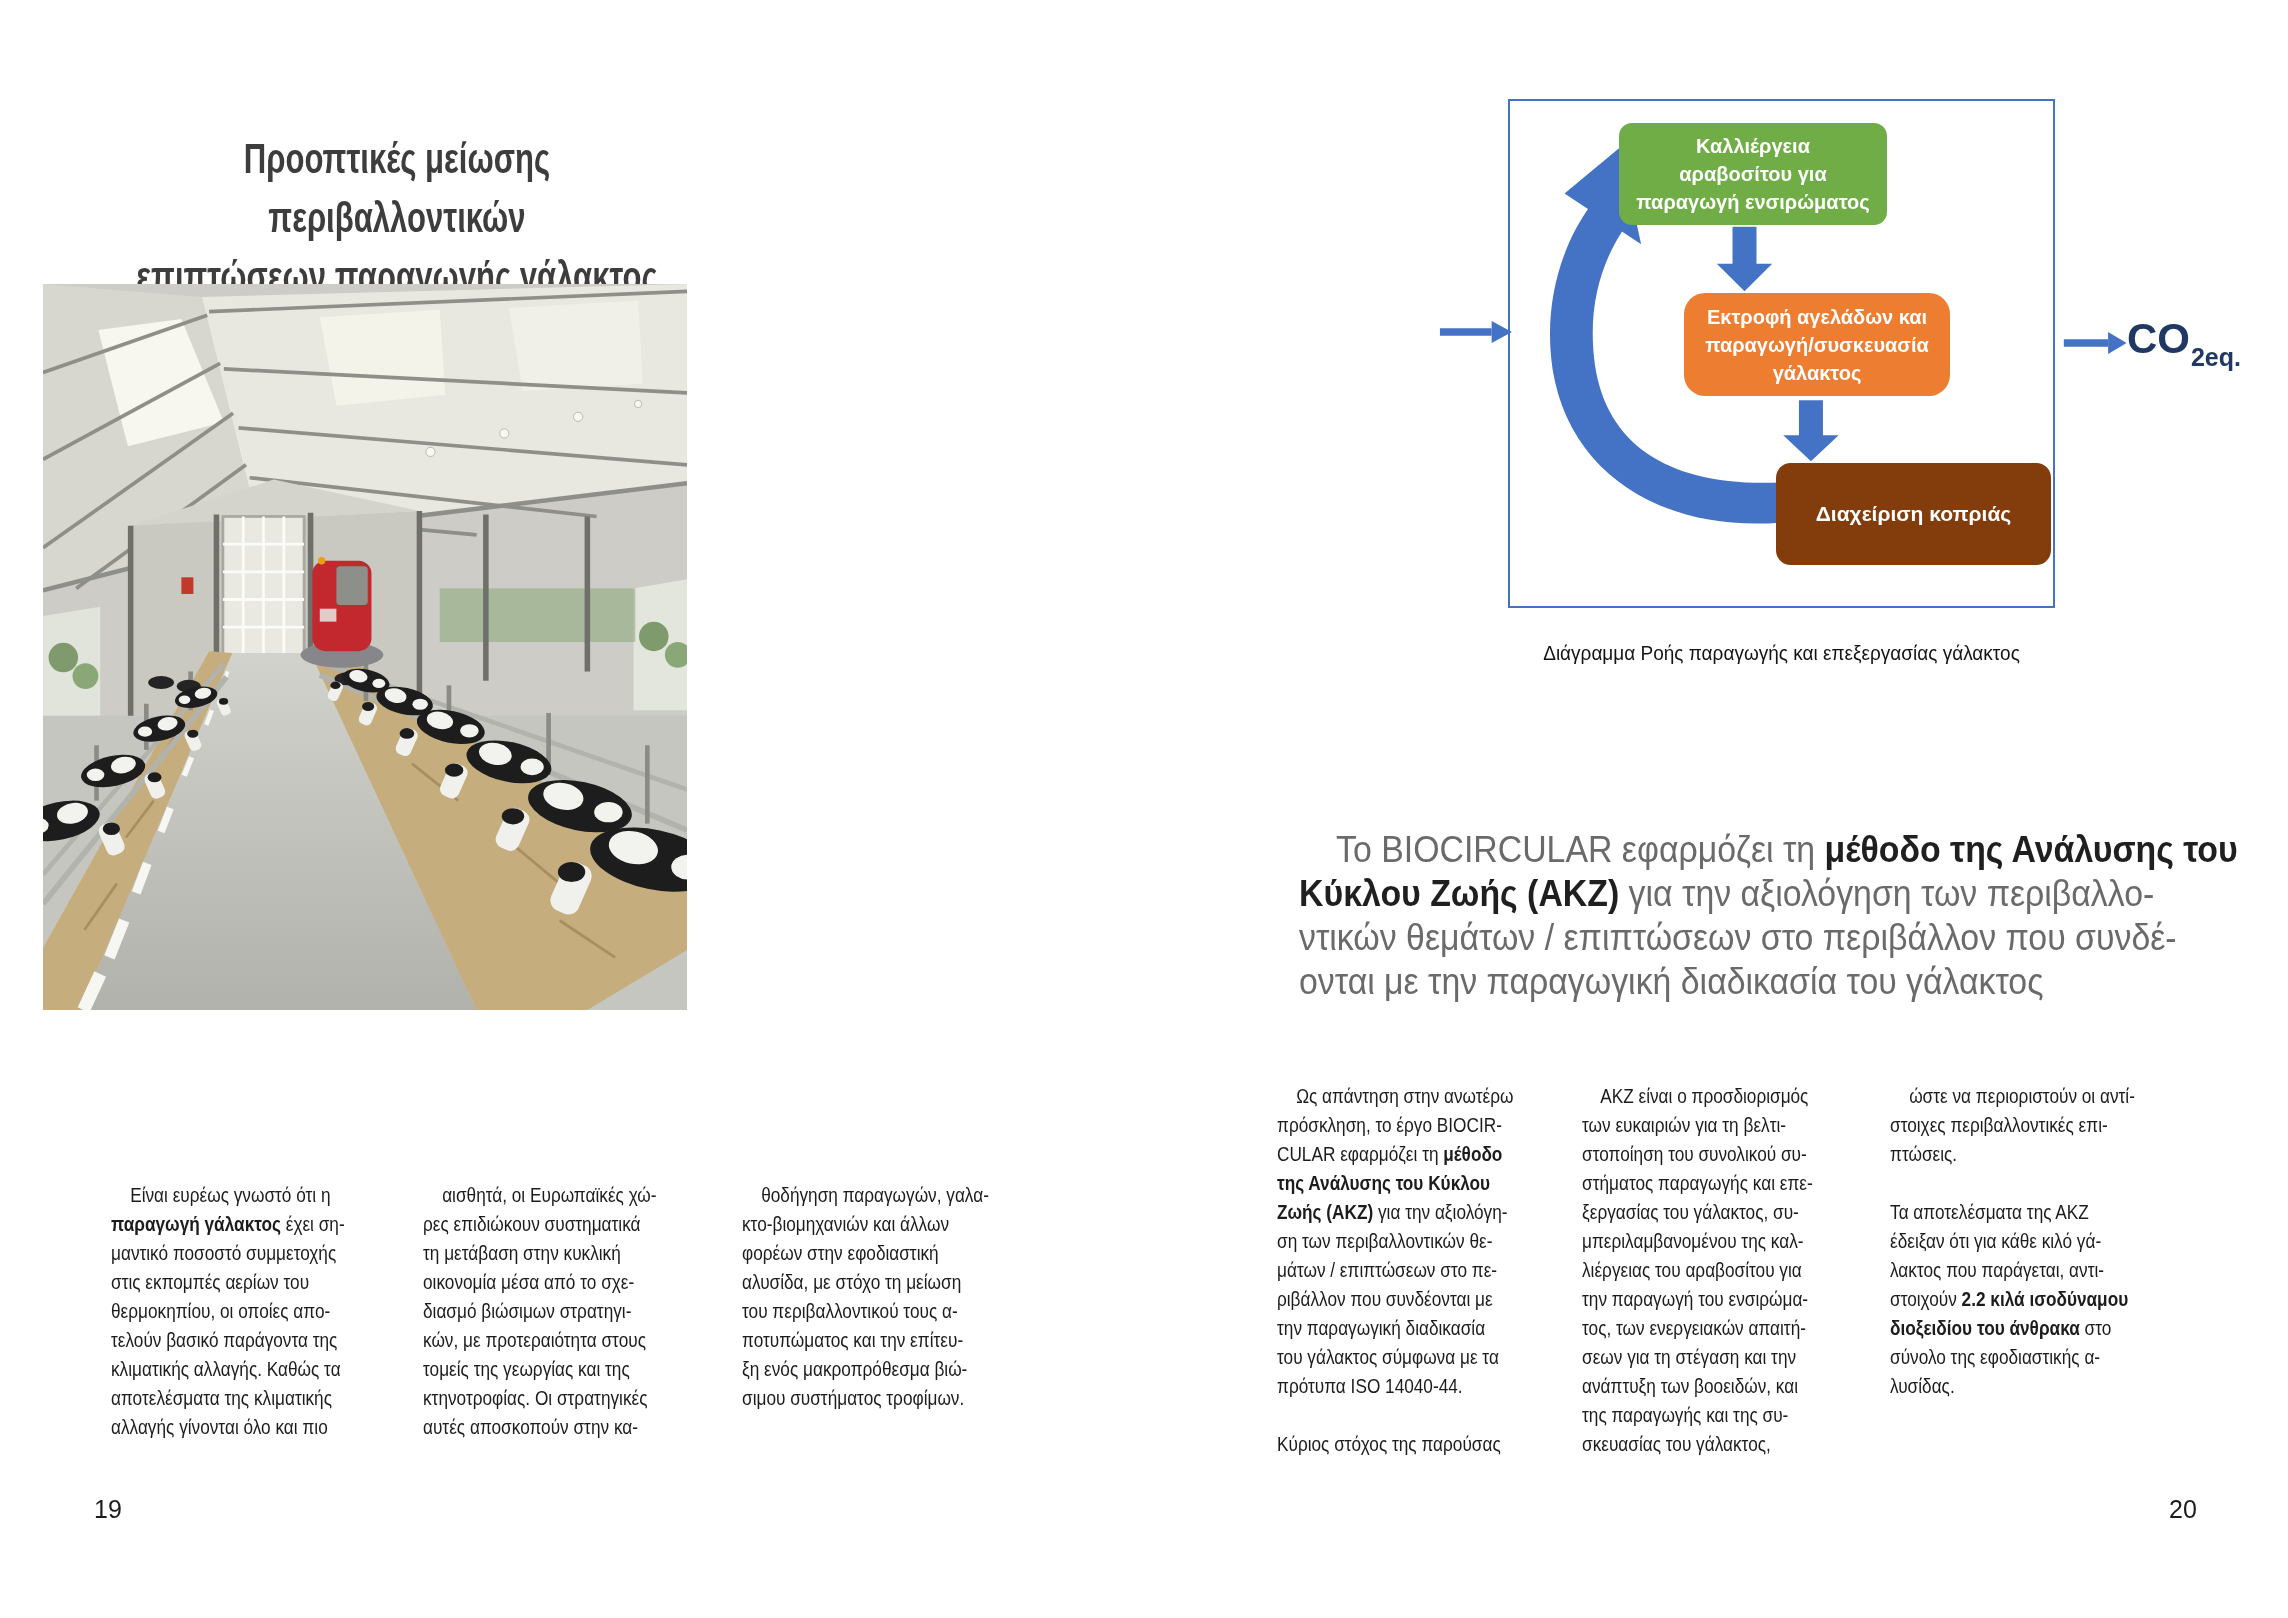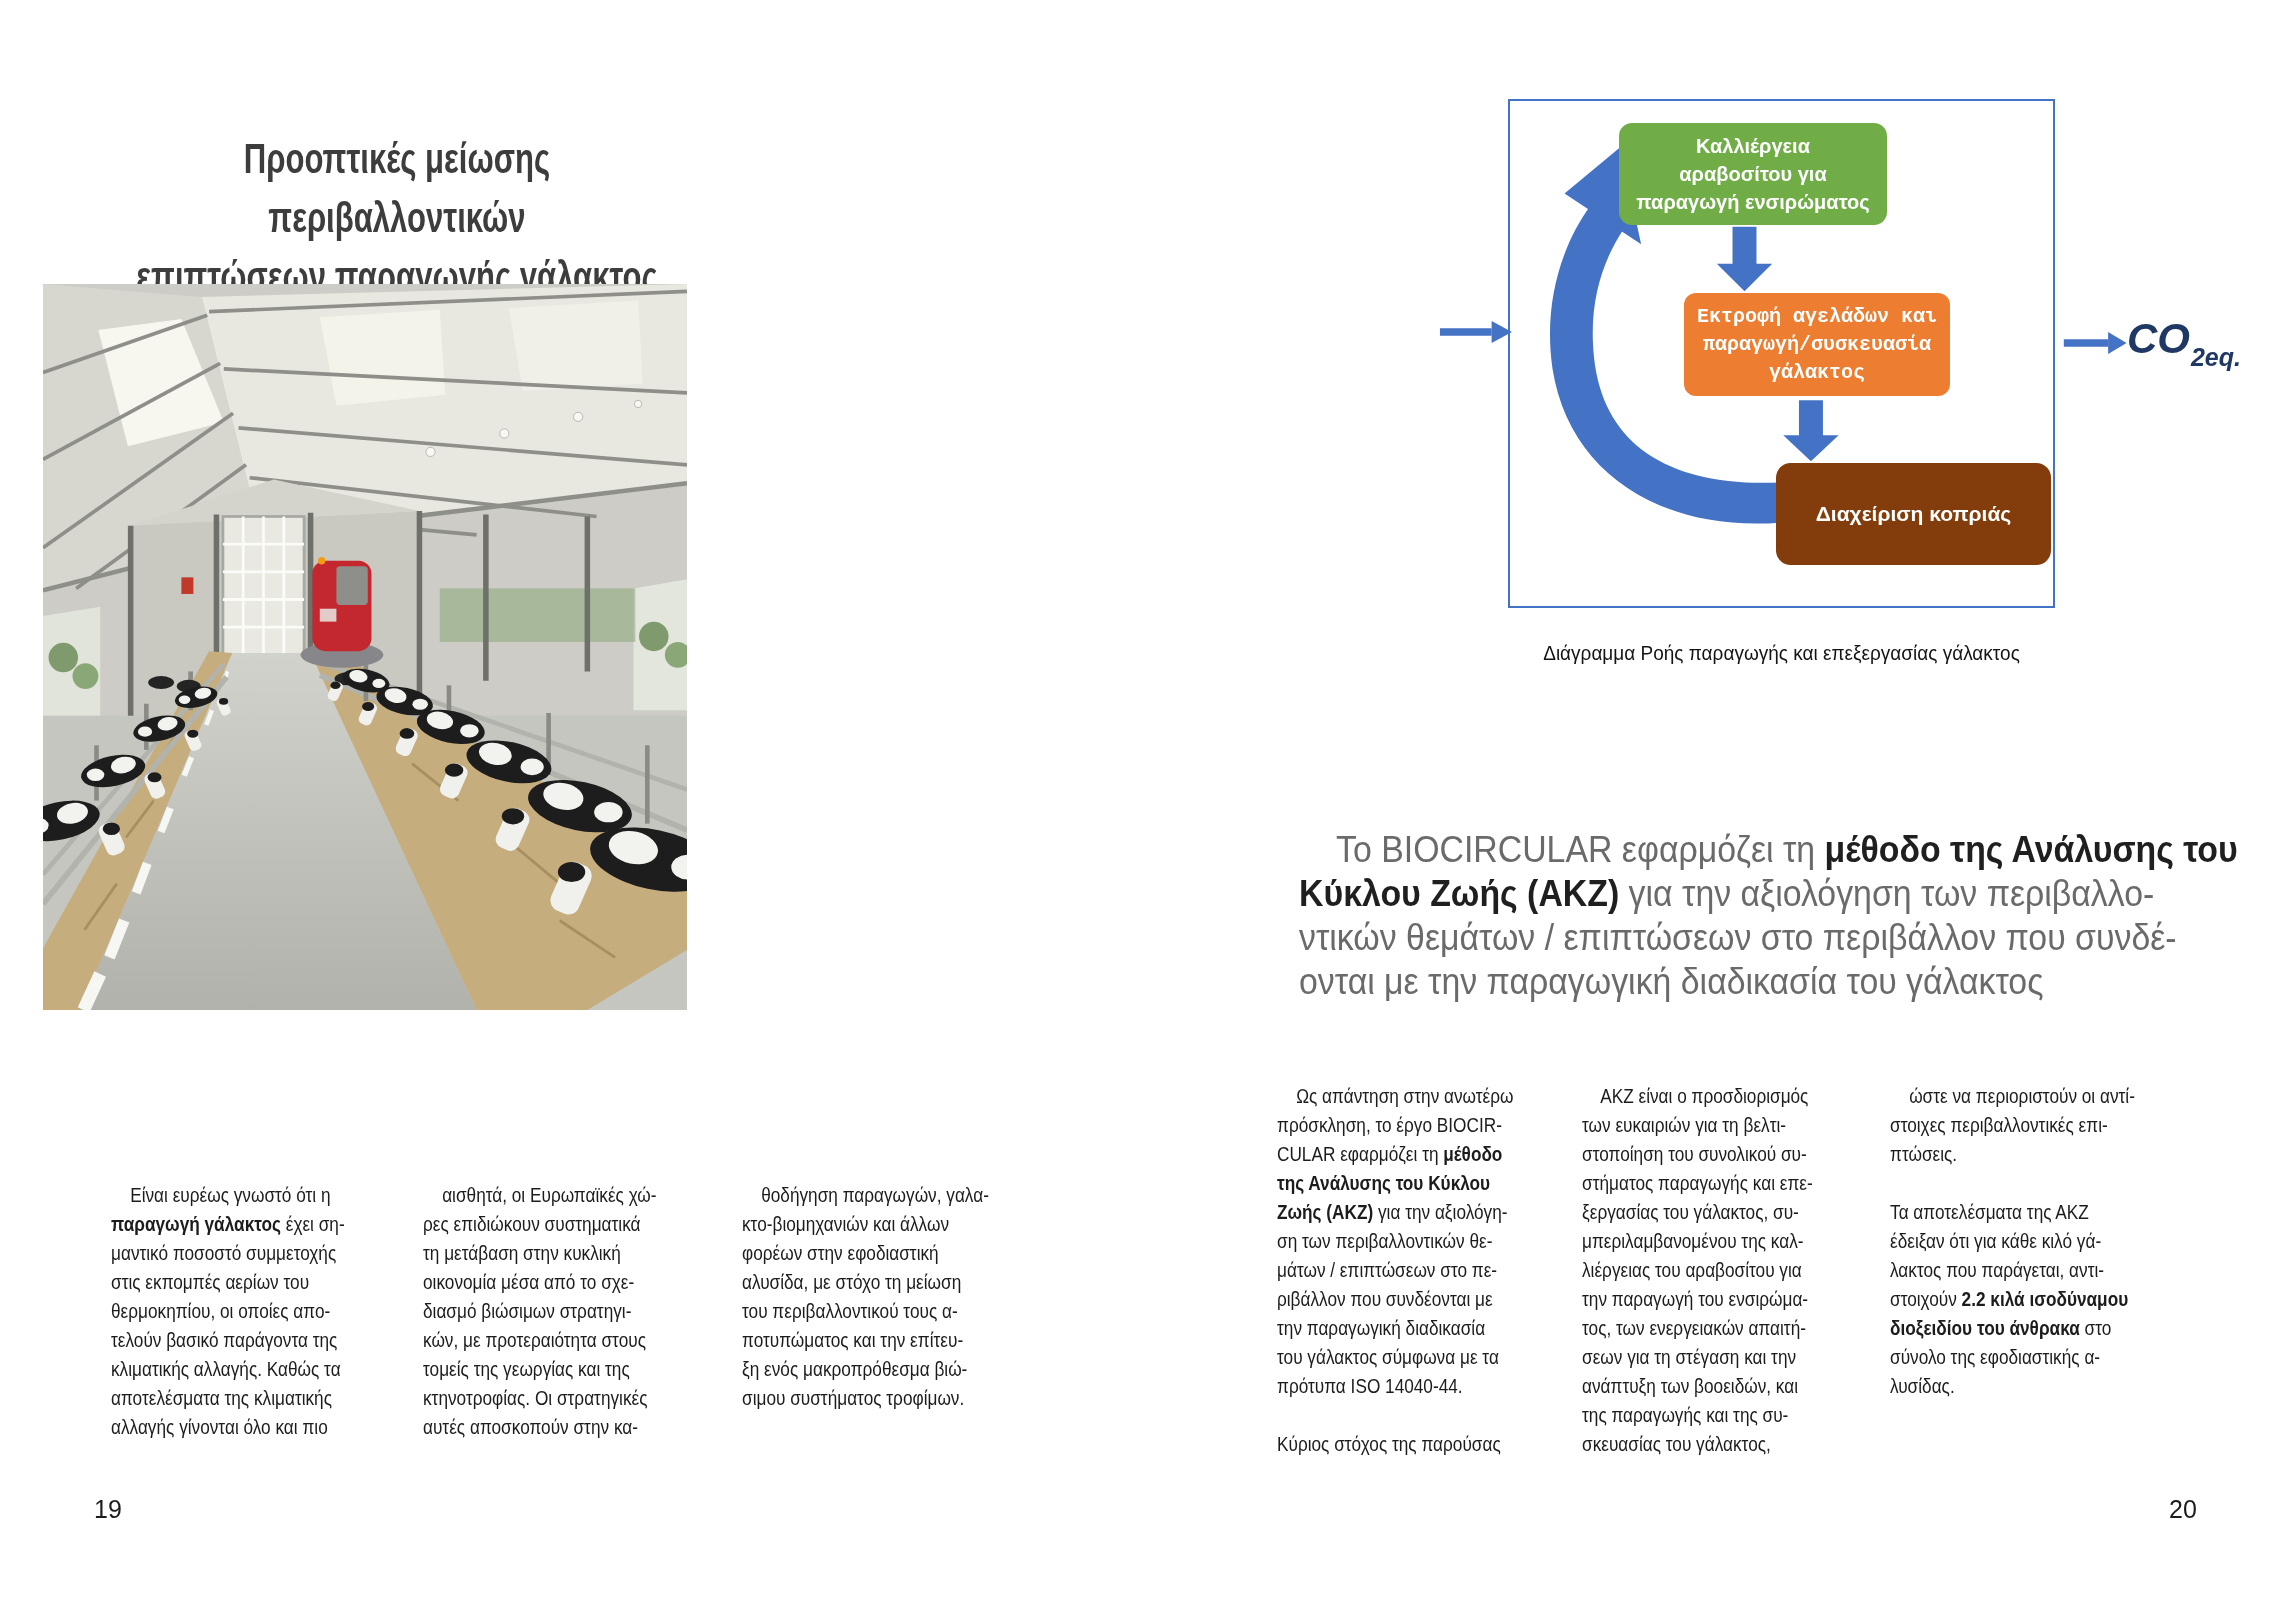--- a/index.html
+++ b/index.html
@@ -30,25 +30,25 @@
     border:2.8px solid var(--accent_blue,#4472C4);box-sizing:border-box;background:transparent;
   }
   .flow-box{
     position:absolute;display:flex;align-items:center;justify-content:center;
     text-align:center;color:#fff;font-weight:700;white-space:pre-line;box-sizing:border-box;margin-left:6px;
   }
   .inputs{left:42px;top:167px;width:196px;height:231px;border-radius:29.5px;
     background:var(--accent_blue,#4472C4);font-size:19px;line-height:28px;letter-spacing:-0.3px;}
   .green{left:413px;top:68px;width:268px;height:102px;border-radius:13px;
     background:var(--green,#70AD47);font-size:20px;line-height:28px;}
-  .orange{left:478px;top:238px;width:266px;height:103px;border-radius:12px;
-    background:var(--orange,#ED7D31);font-size:20px;line-height:28px;font-family:Liberation Mono, monospace;}
+  .orange{left:478px;top:238px;width:266px;height:103px;border-radius:21px;
+    background:var(--orange,#ED7D31);font-size:20px;line-height:28px;}
   .brown{left:570px;top:408px;width:275px;height:102px;border-radius:14.8px;
     background:var(--brown,#833C0B);font-size:21px;}
-  .co2{position:absolute;left:927px;top:260px;color:var(--navy,#1F3864);font-weight:700;white-space:nowrap;font-style:italic;}
+  .co2{position:absolute;left:927px;top:260px;color:var(--navy,#1F3864);font-weight:700;white-space:nowrap;}
   .co2-main{font-size:42px;}
   .co2-sub{font-size:25px;position:relative;top:13px;left:0.9px;}
   .caption{
     position:absolute;left:308px;top:587px;width:547px;text-align:center;
     font-size:20px;color:#141414;transform:scaleX(0.95);transform-origin:50% 0;
   }
   
   .highlight{
     position:absolute;left:1299px;top:784px;width:978px;font-size:36px;line-height:44px;
     white-space:pre;color:var(--text_gray,#6a6a6a);transform:scaleX(0.94);transform-origin:0 0;

